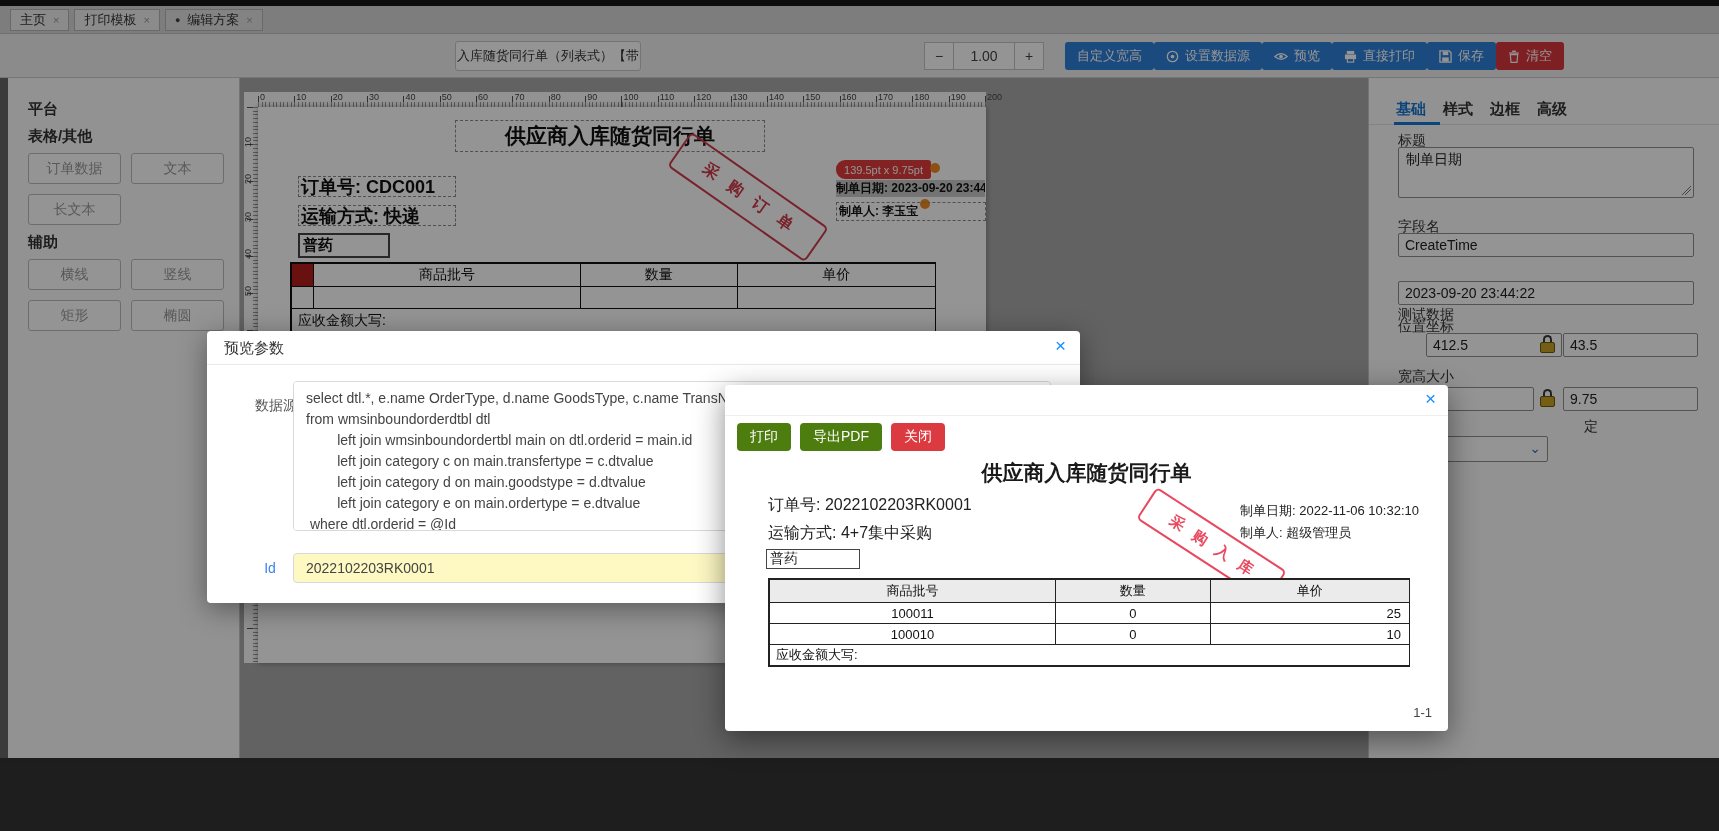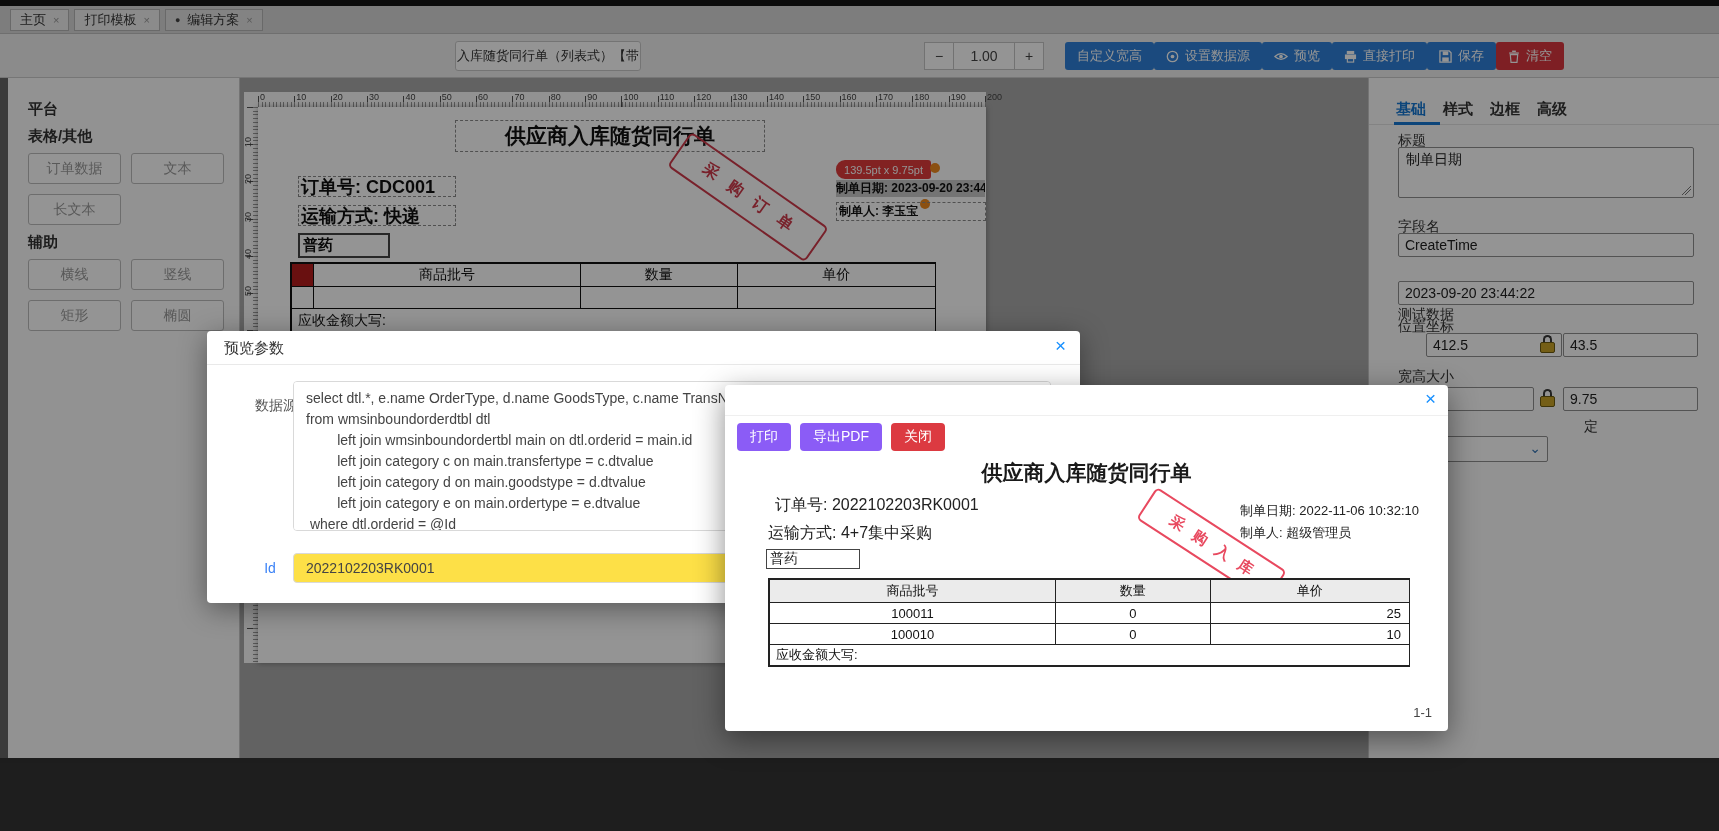--- a/index.html
+++ b/index.html
@@ -86,27 +86,27 @@
   .overlay{position:absolute;left:0;top:0;width:1719px;height:831px;background:rgba(0,0,0,0.42);z-index:50;}
 
   
   .pmodal{position:absolute;left:207px;top:331px;width:873px;height:272px;background:#fff;border-radius:4px;box-shadow:0 6px 28px rgba(0,0,0,.4);z-index:60;}
   .pmodal-head{position:absolute;left:0;top:0;width:100%;height:34px;border-bottom:1px solid #e9e9e9;}
   .pmodal-title{position:absolute;left:17px;top:8px;font-size:15px;color:#333;}
   .modal-x{position:absolute;right:14px;top:5px;font-size:19px;color:#1890ff;line-height:1;cursor:pointer;}
   .ds-label{position:absolute;left:48px;top:66px;font-size:14px;color:#555;}
   .ds-area{left:86px;top:50px;width:758px;height:150px;border:1px solid #d9d9d9;border-radius:4px;font-size:14px;line-height:21px;color:#444;padding:6px 12px;}
   .id-label{position:absolute;left:48px;top:229px;width:30px;text-align:center;font-size:14px;color:#3b82f6;}
-  .id-input{left:86px;top:222px;width:758px;height:30px;border:1px solid #d9d9d9;border-radius:4px;font-size:14px;color:#444;padding:0 12px;position:absolute;background:#fde047;}
+  .id-input{left:86px;top:222px;width:758px;height:30px;border:1px solid #d9d9d9;border-radius:4px;font-size:14px;color:#444;padding:0 12px;position:absolute;background:#fef9c3;}
 
   
   .vmodal{position:absolute;left:725px;top:385px;width:723px;height:346px;background:#fff;border-radius:4px;box-shadow:0 8px 30px rgba(0,0,0,.45);z-index:70;}
   .vhead-line{position:absolute;left:0;top:30px;width:100%;height:1px;background:#efefef;}
   .vbtns{position:absolute;left:12px;top:38px;display:flex;gap:9px;}
-  .vbtn{height:28px;padding:0 13px;border:none;border-radius:4px;background:#8b5cf6;color:#fff;font-size:14px;}
+  .vbtn{height:28px;padding:0 13px;border:none;border-radius:4px;background:#4d7c0f;color:#fff;font-size:14px;}
   .vbtn.red{background:#dc3a41;}
   .vdoc-title{position:absolute;left:0;top:74px;width:100%;text-align:center;font-size:21px;font-weight:bold;color:#1a1a1a;}
   .vfld{position:absolute;font-size:16px;color:#222;white-space:nowrap;}
   .vfld-sm{position:absolute;font-size:13px;color:#222;white-space:nowrap;}
   .vdrug{position:absolute;left:41px;top:164px;width:94px;height:20px;border:1px solid #444;font-size:14px;color:#222;display:flex;align-items:center;padding-left:3px;}
   .vstamp{left:409px;top:141px;width:155px;height:38px;transform:rotate(33deg);font-size:15px;letter-spacing:12px;text-indent:12px;border-color:#e8495f;color:#e8495f;background:rgba(255,255,255,.0);}
   .vtable{position:absolute;left:43px;top:193px;width:642px;border-top:2px solid #222;border-left:2px solid #222;background:#fff;}
   .vtable .vrow{display:flex;}
   .vtable .vcell{border-right:1px solid #222;border-bottom:1px solid #222;font-size:13px;color:#111;display:flex;align-items:center;justify-content:center;height:21px;}
   .vtable .vhead .vcell{height:23px;background:#ebebeb;}
@@ -328,21 +328,21 @@
 
   <div class="vmodal">
     <div class="modal-x" style="right:12px;top:4px;">×</div>
     <div class="vhead-line"></div>
     <div class="vbtns">
       <button class="vbtn">打印</button>
       <button class="vbtn">导出PDF</button>
       <button class="vbtn red">关闭</button>
     </div>
     <div class="vdoc-title">供应商入库随货同行单</div>
-    <div class="vfld" style="left:43px;top:110px;margin-left:7px;">订单号: 2022102203RK0001</div>
+    <div class="vfld" style="left:43px;top:110px;">订单号: 2022102203RK0001</div>
     <div class="vfld-sm" style="left:515px;top:117px;">制单日期: 2022-11-06 10:32:10</div>
     <div class="vfld" style="left:43px;top:138px;">运输方式: 4+7集中采购</div>
     <div class="vfld-sm" style="left:515px;top:139px;">制单人: 超级管理员</div>
     <div class="vdrug">普药</div>
     <div class="stamp vstamp">采购入库</div>
     <div class="vtable">
         <div class="vrow vhead">
           <div class="vcell" style="width: 287px;">商品批号</div>
           <div class="vcell" style="width: 155px;">数量</div>
           <div class="vcell" style="width: 200px;">单价</div>

